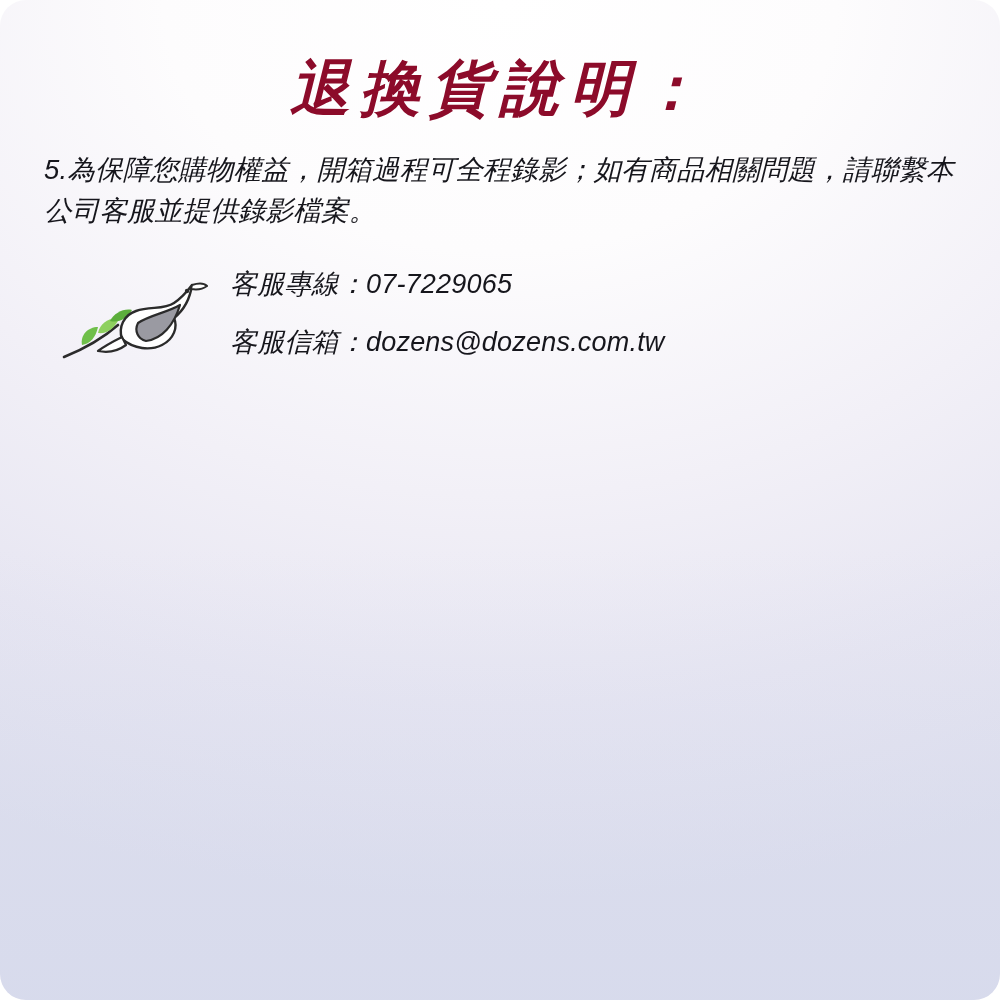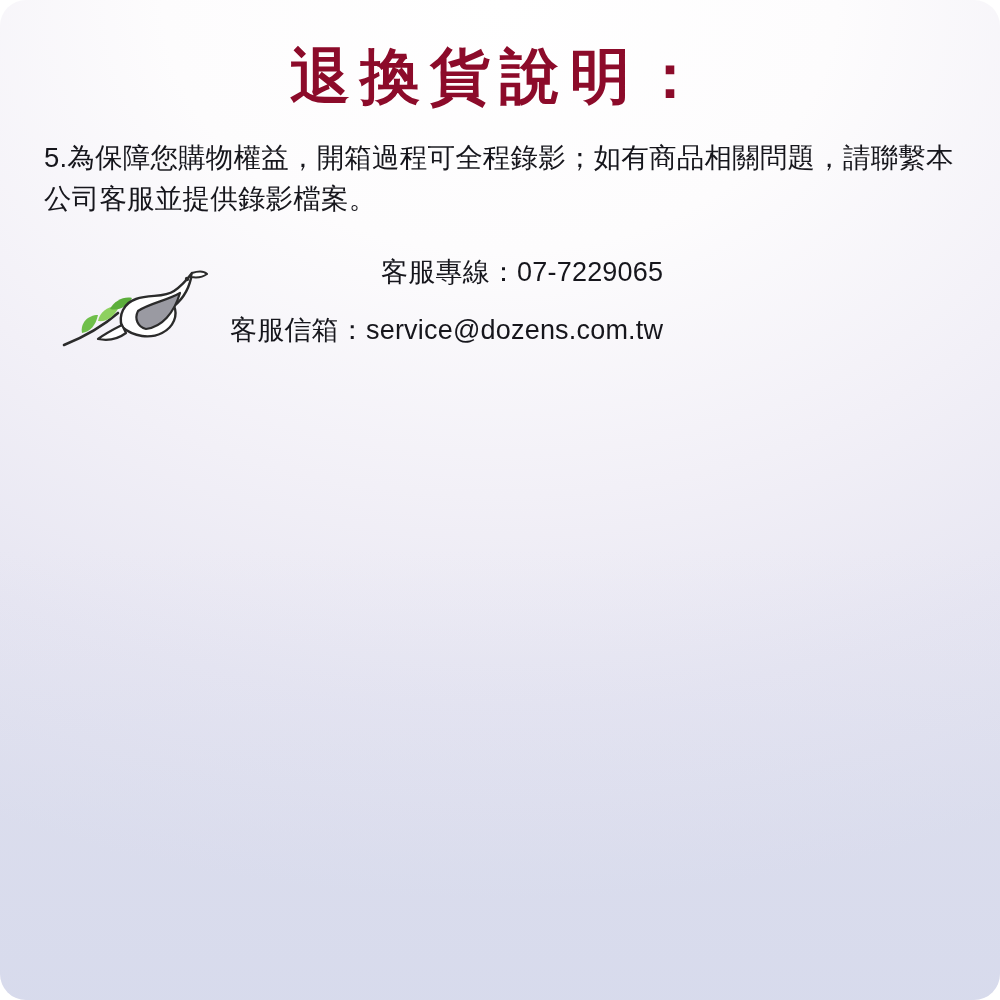--- a/index.html
+++ b/index.html
@@ -30,23 +30,24 @@
     content: "";
     position: absolute;
     inset: 0;
     border-radius: 26px;
     background: linear-gradient(180deg, rgba(255,255,255,0) 55%, rgba(206,212,234,0.45) 100%);
     pointer-events: none;
   }
   #card-inner {
     position: relative;
     z-index: 2;
-    padding: 34px 44px 30px 44px;
+    padding: 46px 44px 30px 44px;
     height: 100%;
     box-sizing: border-box;
+    font-style: italic;
   }
 
   
   #title {
     text-align: center;
     color: #8c0b2a;
     font-size: 60px;
     font-weight: bold;
     letter-spacing: 10px;
     line-height: 1.1;
@@ -75,21 +76,20 @@
   }
   #bird-logo {
     flex: 0 0 auto;
     width: 150px;
     height: 120px;
   }
   #contact-lines {
     display: flex;
     flex-direction: column;
     gap: 24px;
-    align-items: flex-end;
   }
   .contact-line {
     color: #16161c;
     font-size: 27px;
     line-height: 1.28;
     letter-spacing: 0.2px;
     white-space: nowrap;
   }
 </style>
 </head>
@@ -120,18 +120,18 @@
 
           <path d="M64 84 C56 88, 48 92, 40 98 C50 100, 60 98, 68 92 Z" fill="#ffffff" stroke="#2b2b2b" stroke-width="2.2" stroke-linejoin="round"></path>
 
           <path d="M134 32 C140 30, 146 30, 149 33 C145 36, 139 37, 133 36 Z" fill="#ffffff" stroke="#2b2b2b" stroke-width="2"></path>
           <circle cx="129" cy="38" r="2.2" fill="#2b2b2b"></circle>
         </svg>
       </span>
 
       <div id="contact-lines">
         <div class="contact-line">客服專線：07-7229065</div>
-        <div class="contact-line">客服信箱：service@dozens.com.tw</div>
+        <div class="contact-line">客服信箱：dozens@dozens.com.tw</div>
       </div>
 
     </div>
   </div>
 </div>
 
 </body></html>

